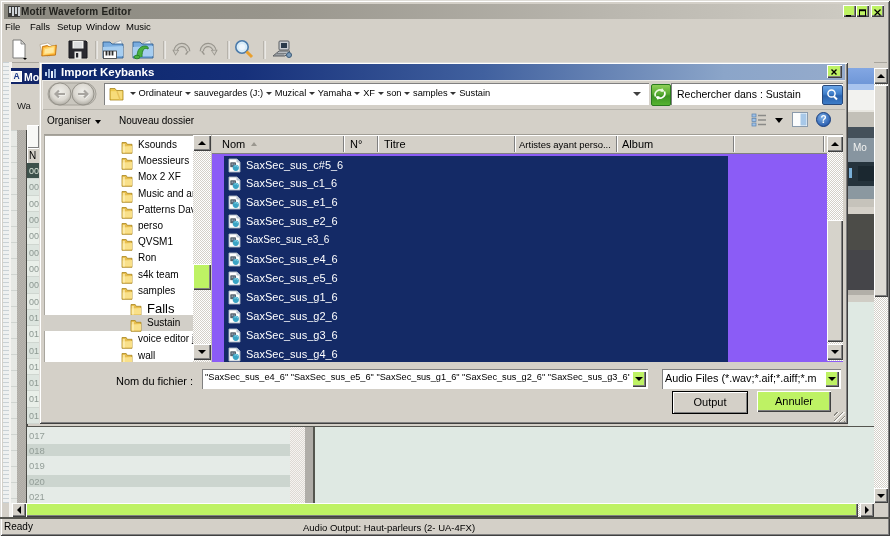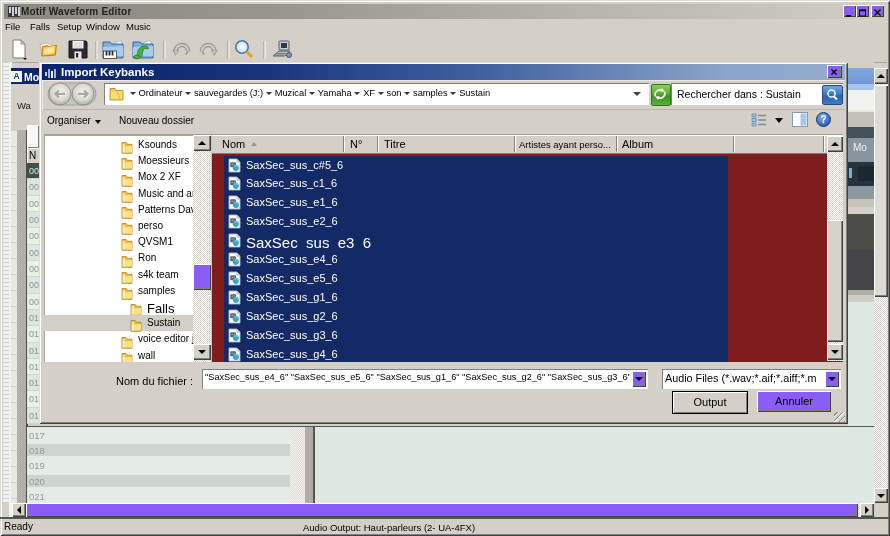--- a/index.html
+++ b/index.html
@@ -1,20 +1,20 @@
 <!DOCTYPE html>
 <html><head>
 <meta charset="utf-8">
 <style>
   html,body{margin:0;padding:0;}
   body{width:890px;height:536px;overflow:hidden;font-family:"Liberation Sans",sans-serif;background:#d4d0c8;position:relative;}
   .abs{position:absolute;}
   .raised2{box-shadow:inset 1px 1px 0 #dfddd8, inset -1px -1px 0 #404040, inset 2px 2px 0 #ffffff, inset -2px -2px 0 #808080;}
   .sunken1{box-shadow:inset 1px 1px 0 #808080, inset -1px -1px 0 #ffffff;}
-  .btn{background:#8b5cf6;box-shadow:inset 1px 1px 0 #ffffff, inset -1px -1px 0 #404040, inset -2px -2px 0 #808080;}
+  .btn{background:#bef264;box-shadow:inset 1px 1px 0 #ffffff, inset -1px -1px 0 #404040, inset -2px -2px 0 #808080;}
   .t11{font-size:11px;color:#000;}
   .scroll-track{background-image:conic-gradient(#ffffff 25%, #d4d0c8 0 50%, #ffffff 0 75%, #d4d0c8 0);background-size:2px 2px;}
   .arrowbtn{background:#d4d0c8;box-shadow:inset 1px 1px 0 #ffffff, inset -1px -1px 0 #404040, inset -2px -2px 0 #808080;display:flex;align-items:center;justify-content:center;}
 </style>
 </head>
 <body>
 
 <div class="abs" style="left:0;top:0;width:890px;height:536px;background:#d4d0c8;box-shadow:inset 1px 1px 0 #dfddd8, inset -1px -1px 0 #404040, inset 2px 2px 0 #ffffff, inset -2px -2px 0 #808080;"></div>
 
 <div class="abs" style="left:4px;top:4px;width:882px;height:15px;background:linear-gradient(90deg,#8a887f 0%,#98958c 30%,#bbb8b0 70%,#d0cdc5 100%);"></div>
@@ -421,21 +421,21 @@
 
   <div class="abs scroll-track" style="left:154px;top:73px;width:18px;height:227px;"></div>
   <div class="abs arrowbtn" style="left:154px;top:73px;width:18px;height:16px;">
       <div style="width:0;height:0;border-left:4px solid transparent;border-right:4px solid transparent;border-bottom:4px solid #000;"></div>
     </div>
   <div class="abs btn" style="left:154px;top:202px;width:18px;height:26px;"></div>
   <div class="abs arrowbtn" style="left:154px;top:282px;width:18px;height:16px;">
       <div style="width:0;height:0;border-left:4px solid transparent;border-right:4px solid transparent;border-top:4px solid #000;"></div>
     </div>
 
-  <div class="abs" style="left:172px;top:73px;width:632px;height:227px;background:#7f1d1d;overflow:hidden;">
+  <div class="abs" style="left:172px;top:73px;width:632px;height:227px;background:#8b5cf6;overflow:hidden;">
     <div id="lhead" class="abs" style="left:0;top:0;width:632px;height:19px;background:#d4d0c8;">
         <div class="abs" style="left:0;top:0;width:632px;height:19px;background:#d4d0c8;box-shadow:inset 1px 1px 0 #fff, inset 0 -1px 0 #808080;"></div>
         <div class="abs" style="left:132px;top:1px;width:1px;height:16px;background:#808080;"></div>
         <div class="abs" style="left:133px;top:1px;width:1px;height:16px;background:#fff;"></div>
         <div class="abs" style="left:166px;top:1px;width:1px;height:16px;background:#808080;"></div>
         <div class="abs" style="left:167px;top:1px;width:1px;height:16px;background:#fff;"></div>
         <div class="abs" style="left:303px;top:1px;width:1px;height:16px;background:#808080;"></div>
         <div class="abs" style="left:304px;top:1px;width:1px;height:16px;background:#fff;"></div>
         <div class="abs" style="left:405px;top:1px;width:1px;height:16px;background:#808080;"></div>
         <div class="abs" style="left:406px;top:1px;width:1px;height:16px;background:#fff;"></div>
@@ -498,21 +498,21 @@
         <div class="abs" style="left:13px;top:75.8px;width:504px;height:19px;background:#142a66;"></div>
         <div class="abs" style="left:17px;top:77.8px;"><svg width="13" height="15" viewBox="0 0 13 15">
     <path d="M1 1 h8 l3 3 v10 H1 z" fill="#fdfdfd" stroke="#a8b4c2" stroke-width="0.9"></path>
     <path d="M9 1 l3 3 h-3 z" fill="#cddcec" stroke="#a8b4c2" stroke-width="0.8"></path>
     <rect x="2.8" y="4.8" width="4.8" height="4" fill="#5d6b7a" stroke="#3d4752" stroke-width="0.7"></rect>
     <rect x="3.6" y="5.6" width="1.4" height="1.1" fill="#9fb0bd"></rect>
     <rect x="5.6" y="5.6" width="1.4" height="1.1" fill="#8a9aa8"></rect>
     <circle cx="7.8" cy="9.8" r="3.1" fill="#3aa4c4"></circle>
     <path d="M6.5 8.2 a2.4 2.4 0 0 1 3.4 0.8" stroke="#8fd8ec" stroke-width="1" fill="none"></path>
   </svg></div>
-        <div class="abs" style="left:35px;top:78.8px;font-size:15px;color:#fff;white-space:nowrap;text-align:right;">SaxSec_sus_e3_6</div>
+        <div class="abs" style="left:35px;top:78.8px;font-size:10px;color:#fff;white-space:nowrap;text-align:right;">SaxSec_sus_e3_6</div>
         <div class="abs" style="left:13px;top:94.75px;width:504px;height:19px;background:#142a66;"></div>
         <div class="abs" style="left:17px;top:96.75px;"><svg width="13" height="15" viewBox="0 0 13 15">
     <path d="M1 1 h8 l3 3 v10 H1 z" fill="#fdfdfd" stroke="#a8b4c2" stroke-width="0.9"></path>
     <path d="M9 1 l3 3 h-3 z" fill="#cddcec" stroke="#a8b4c2" stroke-width="0.8"></path>
     <rect x="2.8" y="4.8" width="4.8" height="4" fill="#5d6b7a" stroke="#3d4752" stroke-width="0.7"></rect>
     <rect x="3.6" y="5.6" width="1.4" height="1.1" fill="#9fb0bd"></rect>
     <rect x="5.6" y="5.6" width="1.4" height="1.1" fill="#8a9aa8"></rect>
     <circle cx="7.8" cy="9.8" r="3.1" fill="#3aa4c4"></circle>
     <path d="M6.5 8.2 a2.4 2.4 0 0 1 3.4 0.8" stroke="#8fd8ec" stroke-width="1" fill="none"></path>
   </svg></div>

